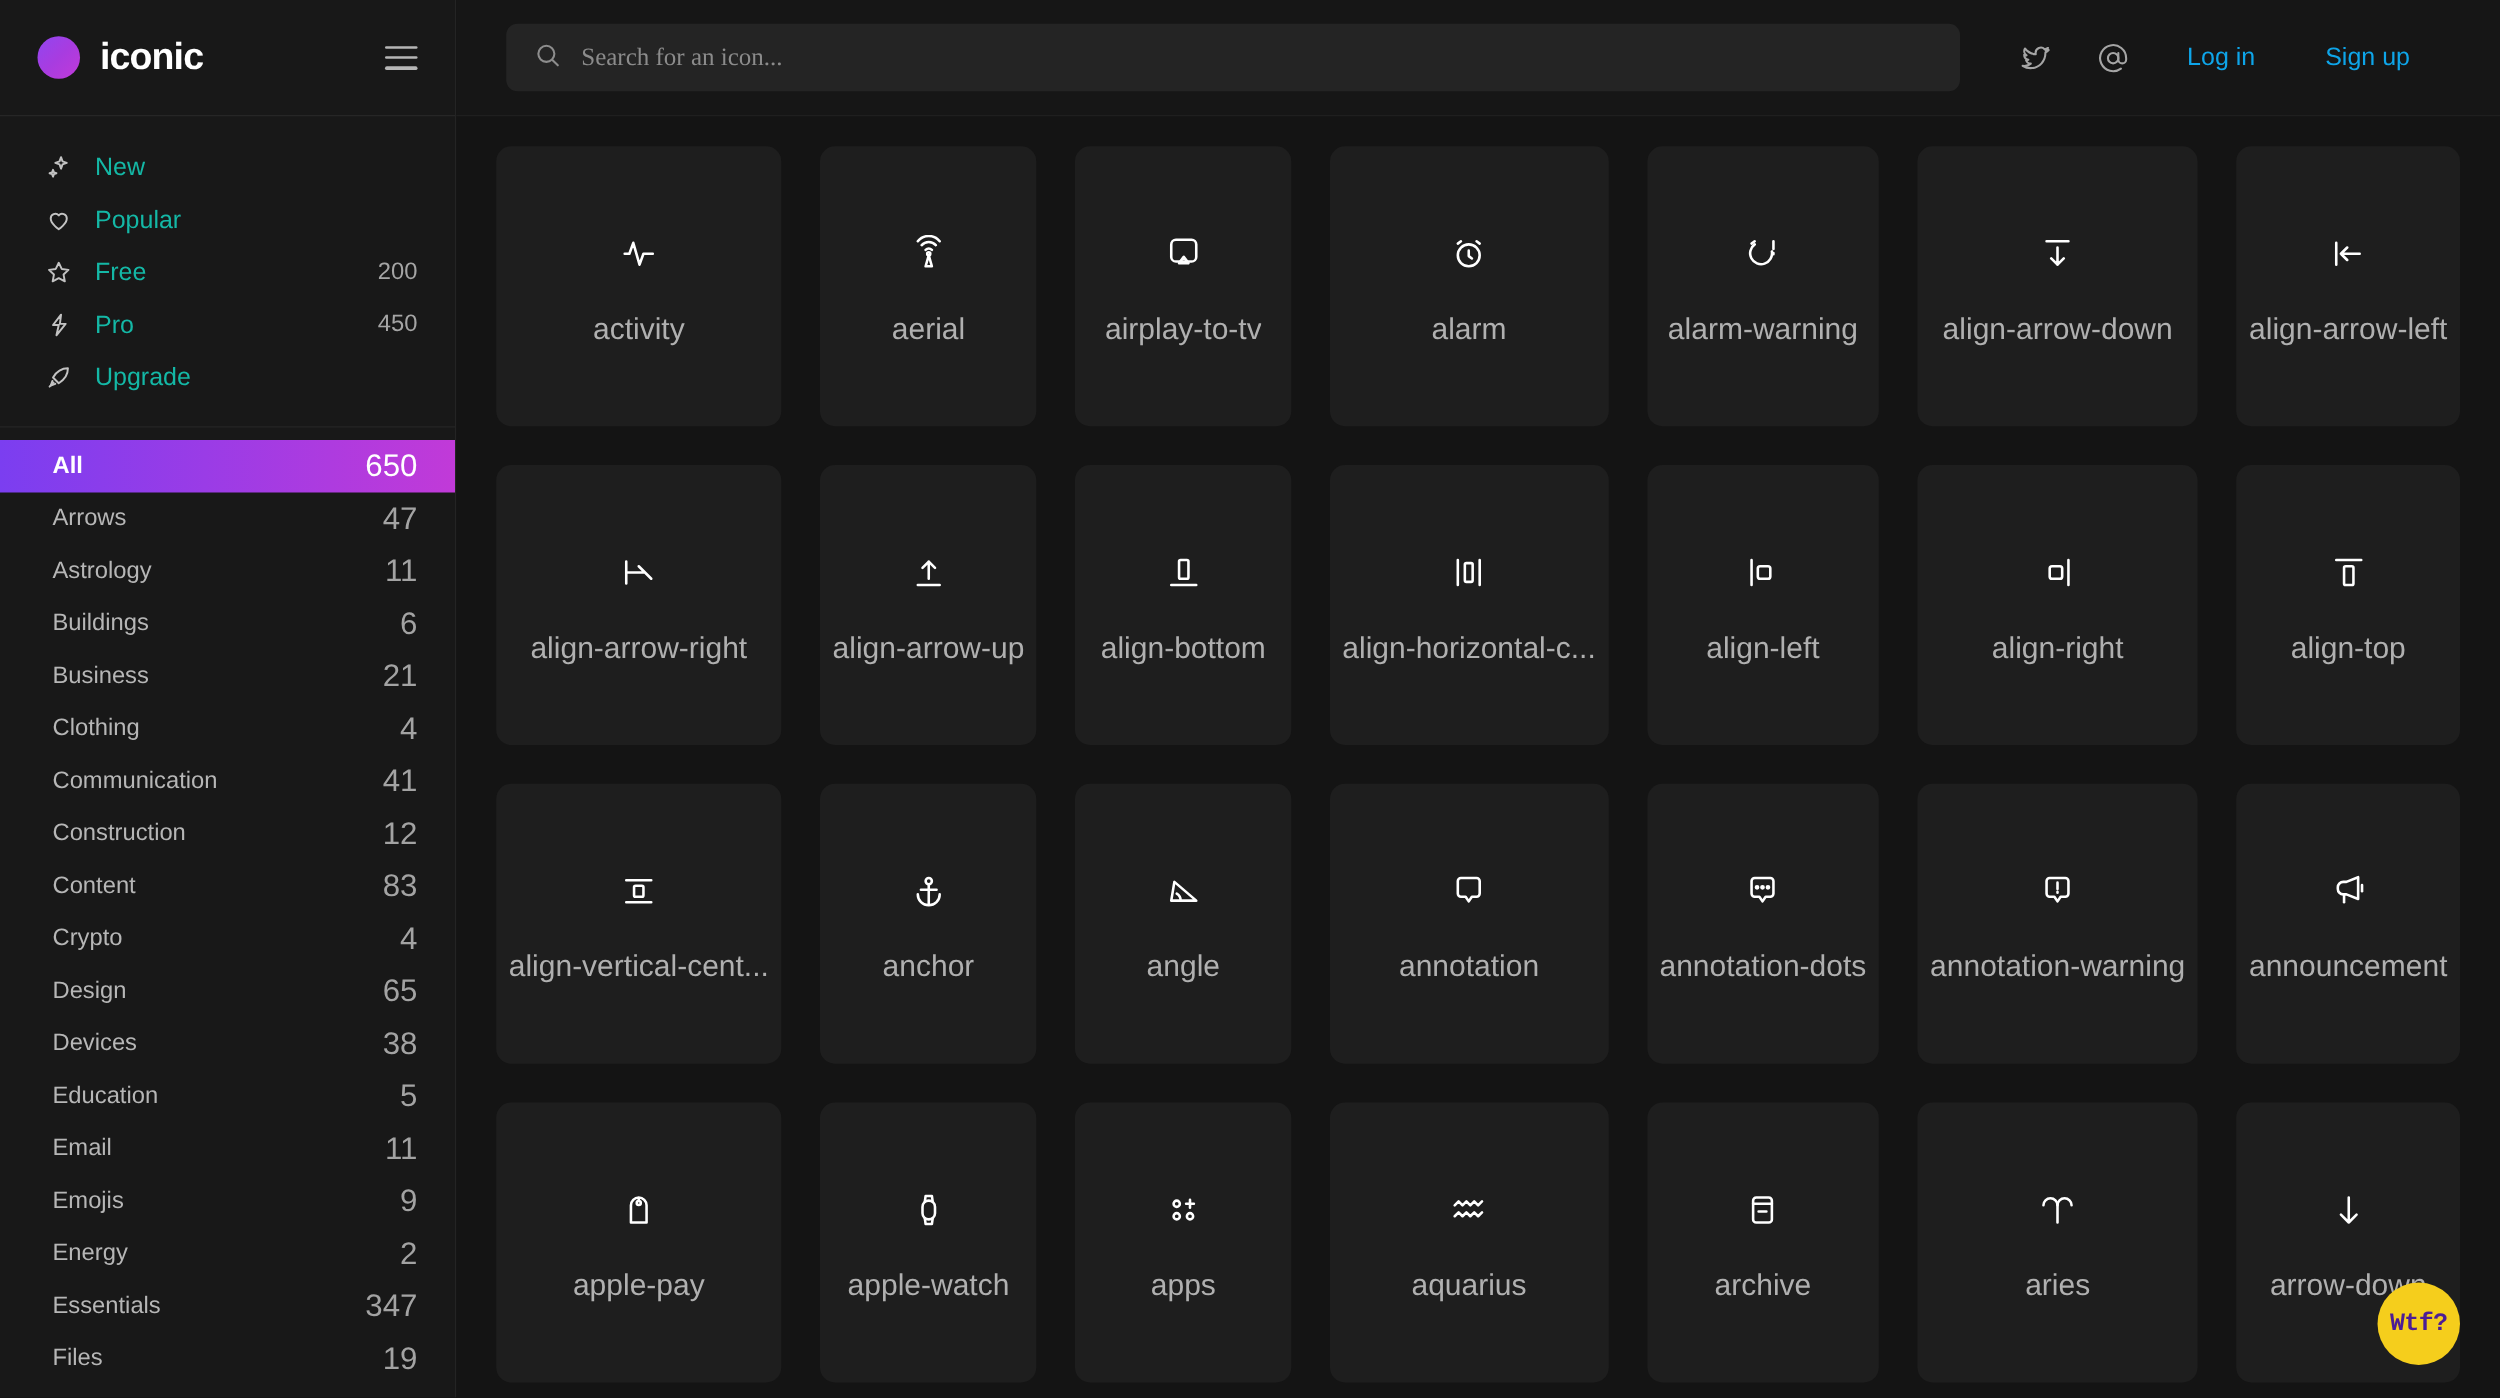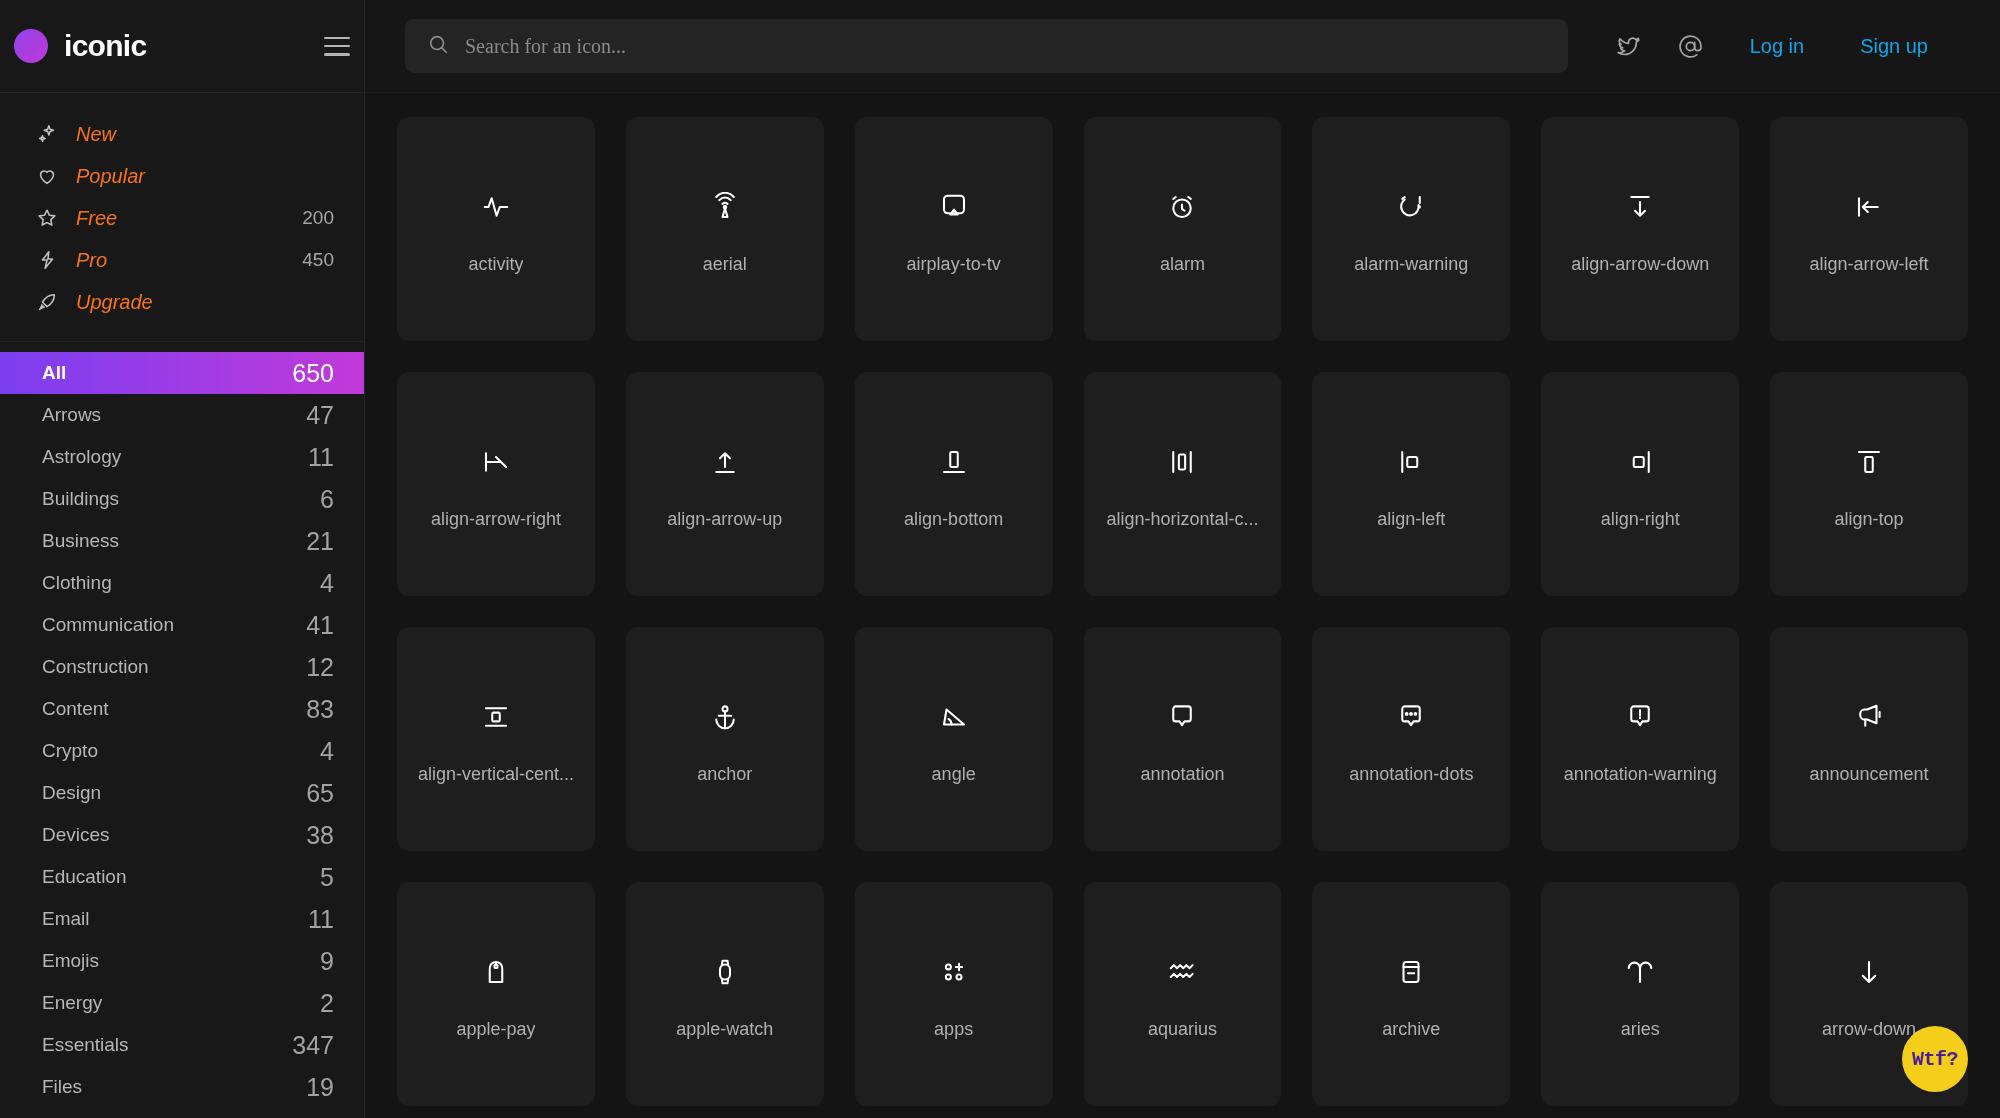--- a/index.html
+++ b/index.html
@@ -15,21 +15,21 @@
   .sidebar {
     width: 365px; flex: 0 0 365px;
     background: #181818;
     height: 1118px;
     display: flex; flex-direction: column;
     border-right: 1px solid #242424;
   }
   .brand-row {
     height: 93px; flex: 0 0 93px;
     display: flex; align-items: center;
-    padding: 0 14px;
+    padding: 0 30px;
     border-bottom: 1px solid #262626;
   }
   .logo-dot {
     width: 34px; height: 34px; border-radius: 50%;
     background: linear-gradient(135deg, #9146f0 0%, #a83ce0 50%, #c13ad8 100%);
     flex: 0 0 34px;
   }
   .brand-name {
     color: #ffffff; font-size: 30px; font-weight: 700;
     letter-spacing: -0.7px; margin-left: 16px;
@@ -41,21 +41,21 @@
   }
   .hamburger i { display: block; height: 2.5px; background: #b5b5b5; border-radius: 2px; }
 
   .nav-top { padding: 20px 0 18px 0; border-bottom: 1px solid #242424; }
   .nav-item {
     height: 42px; display: flex; align-items: center;
     padding: 0 30px 0 36px; cursor: pointer; color: #b9b9b9;
   }
   .nav-icon { width: 26px; flex: 0 0 26px; display: flex; align-items: center; justify-content: flex-start; }
   .nav-icon svg { stroke: #c2c2c2; fill: none; stroke-width: 1.7; stroke-linecap: round; stroke-linejoin: round; }
-  .nav-label { font-size: 20px; margin-left: 14px; color: #f97316; font-style: italic; }
+  .nav-label { font-size: 20px; margin-left: 14px; color: #14b8a6; }
   .nav-count { margin-left: auto; font-size: 19px; color: #a5a5a5; }
 
   .cat-list { flex: 1 1 auto; overflow: hidden; padding-top: 10px; }
   .cat-item {
     height: 42px; display: flex; align-items: center;
     padding: 0 30px 0 42px; cursor: pointer;
   }
   .cat-item.active {
     background: linear-gradient(90deg, #7b3ef0 0%, #9a3ce6 45%, #c13ad8 100%);
   }
@@ -104,21 +104,21 @@
   }
   .card {
     background: #1e1e1e; border-radius: 12px;
     height: 224px;
     display: flex; flex-direction: column; align-items: center; justify-content: center;
     cursor: pointer; padding: 0 10px;
   }
   .card-glyph { height: 46px; display: flex; align-items: center; justify-content: center; }
   .card-glyph svg { stroke: #ffffff; fill: none; stroke-width: 1.65; stroke-linecap: round; stroke-linejoin: round; }
   .card-label {
-    margin-top: 24px; font-size: 18px; color: #b0b0b0;
+    margin-top: 24px; font-size: 24px; color: #b0b0b0;
     max-width: 100%; white-space: nowrap; overflow: hidden; text-overflow: ellipsis;
   }
 
   .fab {
     position: absolute; right: 32px; bottom: 26px;
     width: 66px; height: 66px; border-radius: 50%;
     background: #f5ce1c;
     display: flex; align-items: center; justify-content: center;
     cursor: pointer; z-index: 20;
   }

